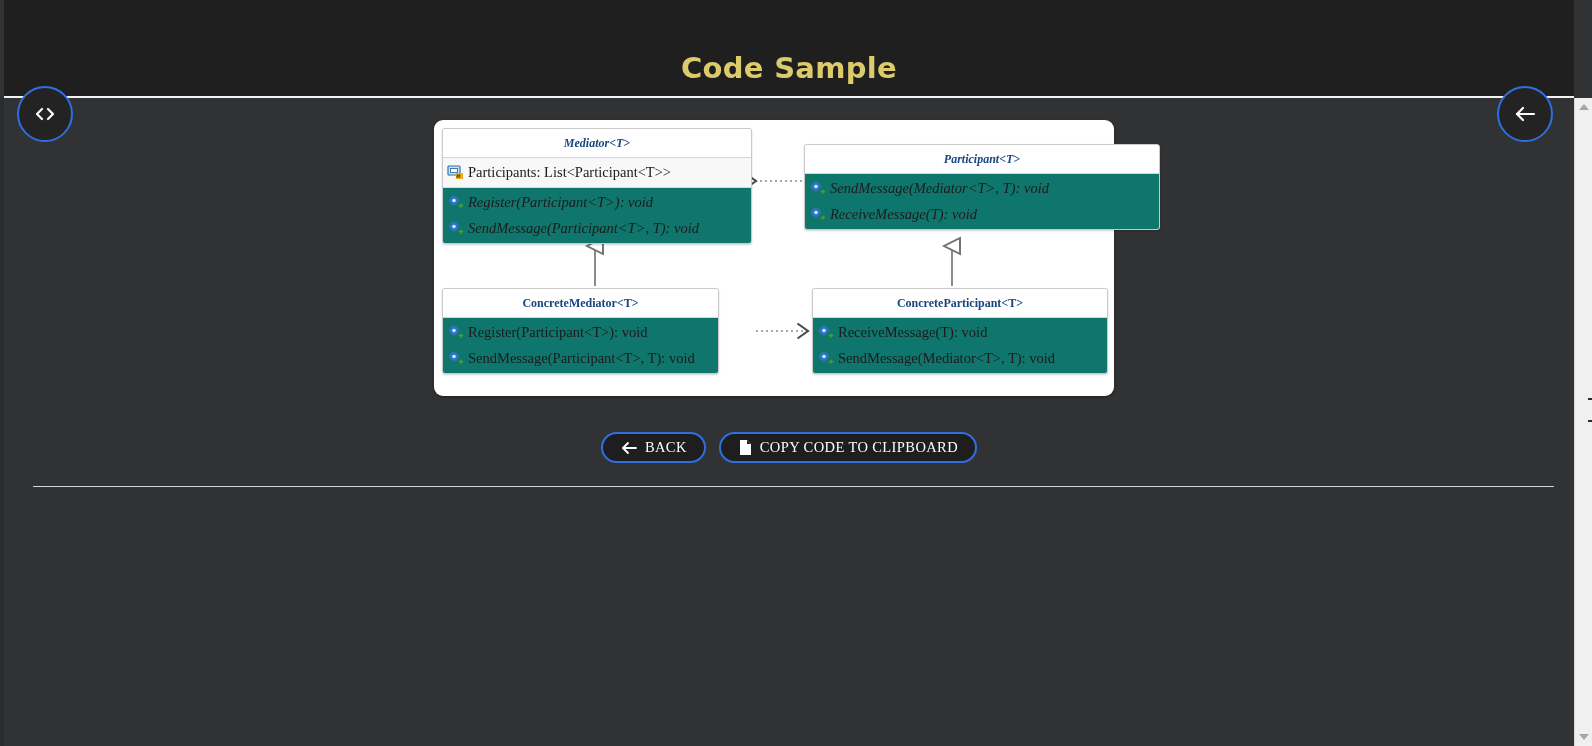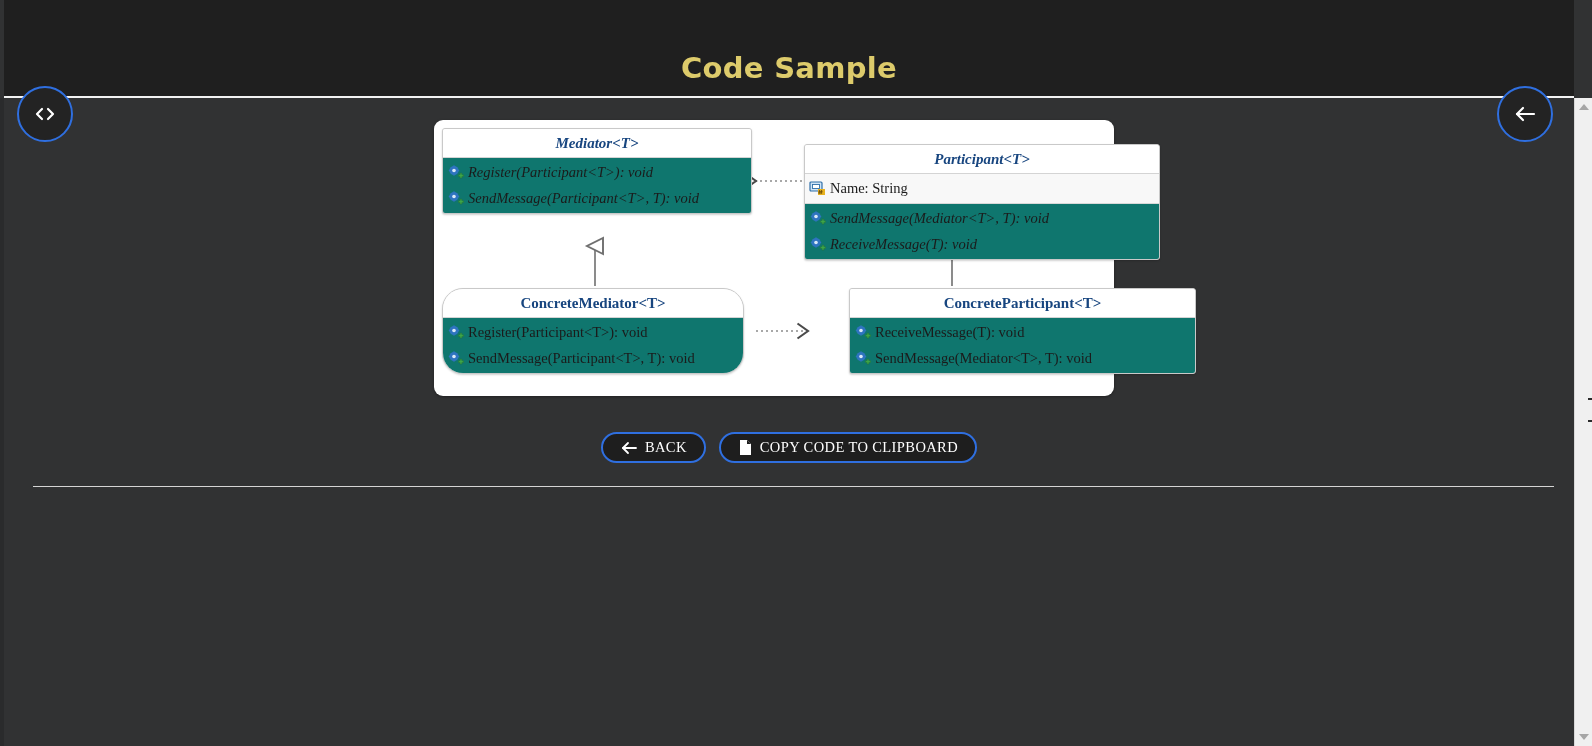--- a/index.html
+++ b/index.html
@@ -97,21 +97,21 @@
     border-radius: 3px;
     box-shadow: 0 1px 2px rgba(0,0,0,.18);
     overflow: hidden;
     z-index: 4;
   }
   .uml-title {
     height: 29px;
     background: #ffffff;
     border-bottom: 1px solid #d4d4d4;
     display: flex; align-items: center; justify-content: center;
-    font-size: 15px;
+    font-size: 12px;
     font-weight: bold;
     color: #17457f;
     font-family: "Liberation Serif", serif;
     white-space: nowrap;
   }
   .uml-title.abstract { font-style: italic; }
   .uml-section { padding: 1px 0 2px 0; }
   .uml-section.fields { background:#f8f8f8; border-bottom:1px solid #d9d9d9; }
   .uml-section.methods { background:#0f766e; }
   .uml-row {
@@ -123,22 +123,22 @@
     color: #1b1b1b;
     font-family: "Liberation Serif", serif;
     white-space: nowrap;
   }
   .uml-row.italic { font-style: italic; }
   .uml-row .ic { flex: 0 0 auto; width: 18px; height: 16px; margin-right: 3px; }
 
   
   #box-mediator            { left: 8px;   top: 8px;   width: 310px; }
   #box-participant         { left: 370px; top: 24px;   width: 356px; }
-  #box-concrete-mediator   { left: 8px;   top: 168px; width: 302px; border-radius: 21px; }
-  #box-concrete-participant{ left: 378px; top: 168px; width: 347px; margin-left: 37px; }
+  #box-concrete-mediator   { left: 8px;   top: 168px; width: 277px; }
+  #box-concrete-participant{ left: 378px; top: 168px; width: 296px; }
 
   
   .connectors {
     position: absolute;
     left: 0; top: 0;
     width: 680px; height: 276px;
     z-index: 2;
     pointer-events: none;
   }
 
@@ -268,61 +268,61 @@
 
           <line x1="161" y1="166" x2="161" y2="126" stroke="#6f6f6f" stroke-width="1.6" marker-end="url(#hollowTri)"></line>
 
           <line x1="518" y1="166" x2="518" y2="126" stroke="#6f6f6f" stroke-width="1.6" marker-end="url(#hollowTri)"></line>
 
           <line x1="322" y1="211" x2="374" y2="211" stroke="#8c8c8c" stroke-width="1.5" stroke-dasharray="2,3" marker-end="url(#openArrowR)"></line>
         </svg>
 
         <div class="uml-box" id="box-mediator">
           <div class="uml-title abstract">Mediator&lt;T&gt;</div>
-          <div class="uml-section methods">
-            <div class="uml-row italic">
-              <span class="ic">
-                <svg width="18" height="16" viewBox="0 0 18 16">
-                  <circle cx="7" cy="6.5" r="4.6" fill="#2f74c0"></circle>
-                  <circle cx="7" cy="6.5" r="1.8" fill="#d8e8f7"></circle>
-                  <path d="M7,1 l1.3,1.6 -2.6,0 z M7,12 l1.3,-1.6 -2.6,0 z M1.5,6.5 l1.6,-1.3 0,2.6 z M12.5,6.5 l-1.6,-1.3 0,2.6 z" fill="#2f74c0"></path>
-                  <path d="M11,10 h2.2 v-2.2 h2.4 v2.2 h2.2 v2.4 h-2.2 v2.2 h-2.4 v-2.2 h-2.2 z" fill="#3fa84a" stroke="#2a7733" stroke-width="0.7" transform="scale(0.72) translate(5,5)"></path>
-                </svg>
-              </span>
-              <span>Register(Participant&lt;T&gt;): void</span>
-            </div>
-            <div class="uml-row italic">
-              <span class="ic">
-                <svg width="18" height="16" viewBox="0 0 18 16">
-                  <circle cx="7" cy="6.5" r="4.6" fill="#2f74c0"></circle>
-                  <circle cx="7" cy="6.5" r="1.8" fill="#d8e8f7"></circle>
-                  <path d="M7,1 l1.3,1.6 -2.6,0 z M7,12 l1.3,-1.6 -2.6,0 z M1.5,6.5 l1.6,-1.3 0,2.6 z M12.5,6.5 l-1.6,-1.3 0,2.6 z" fill="#2f74c0"></path>
-                  <path d="M11,10 h2.2 v-2.2 h2.4 v2.2 h2.2 v2.4 h-2.2 v2.2 h-2.4 v-2.2 h-2.2 z" fill="#3fa84a" stroke="#2a7733" stroke-width="0.7" transform="scale(0.72) translate(5,5)"></path>
-                </svg>
-              </span>
-              <span>SendMessage(Participant&lt;T&gt;, T): void</span>
-            </div>
-          </div>
-        </div>
-
-        <div class="uml-box" id="box-participant">
-          <div class="uml-title abstract">Participant&lt;T&gt;</div>
           <div class="uml-section fields">
             <div class="uml-row">
               <span class="ic">
                 <svg width="18" height="16" viewBox="0 0 18 16">
                   <rect x="1" y="2" width="12" height="9" rx="1" fill="#cfe4f7" stroke="#2f6fa8" stroke-width="1.2"></rect>
                   <rect x="3.5" y="4.5" width="7" height="4" fill="#ffffff" stroke="#2f6fa8" stroke-width="0.9"></rect>
                   <path d="M9,9 h7 v6 h-7 z" fill="#e8b21f"></path>
                   <path d="M10.6,10 l-.5,4 M12.6,10 l-.5,4 M9.6,11.4 h4 M9.3,12.8 h4" stroke="#6b4b05" stroke-width="0.8"></path>
                 </svg>
               </span>
-              <span>Name: String</span>
+              <span>Participants: List&lt;Participant&lt;T&gt;&gt;</span>
             </div>
           </div>
+          <div class="uml-section methods">
+            <div class="uml-row italic">
+              <span class="ic">
+                <svg width="18" height="16" viewBox="0 0 18 16">
+                  <circle cx="7" cy="6.5" r="4.6" fill="#2f74c0"></circle>
+                  <circle cx="7" cy="6.5" r="1.8" fill="#d8e8f7"></circle>
+                  <path d="M7,1 l1.3,1.6 -2.6,0 z M7,12 l1.3,-1.6 -2.6,0 z M1.5,6.5 l1.6,-1.3 0,2.6 z M12.5,6.5 l-1.6,-1.3 0,2.6 z" fill="#2f74c0"></path>
+                  <path d="M11,10 h2.2 v-2.2 h2.4 v2.2 h2.2 v2.4 h-2.2 v2.2 h-2.4 v-2.2 h-2.2 z" fill="#3fa84a" stroke="#2a7733" stroke-width="0.7" transform="scale(0.72) translate(5,5)"></path>
+                </svg>
+              </span>
+              <span>Register(Participant&lt;T&gt;): void</span>
+            </div>
+            <div class="uml-row italic">
+              <span class="ic">
+                <svg width="18" height="16" viewBox="0 0 18 16">
+                  <circle cx="7" cy="6.5" r="4.6" fill="#2f74c0"></circle>
+                  <circle cx="7" cy="6.5" r="1.8" fill="#d8e8f7"></circle>
+                  <path d="M7,1 l1.3,1.6 -2.6,0 z M7,12 l1.3,-1.6 -2.6,0 z M1.5,6.5 l1.6,-1.3 0,2.6 z M12.5,6.5 l-1.6,-1.3 0,2.6 z" fill="#2f74c0"></path>
+                  <path d="M11,10 h2.2 v-2.2 h2.4 v2.2 h2.2 v2.4 h-2.2 v2.2 h-2.4 v-2.2 h-2.2 z" fill="#3fa84a" stroke="#2a7733" stroke-width="0.7" transform="scale(0.72) translate(5,5)"></path>
+                </svg>
+              </span>
+              <span>SendMessage(Participant&lt;T&gt;, T): void</span>
+            </div>
+          </div>
+        </div>
+
+        <div class="uml-box" id="box-participant">
+          <div class="uml-title abstract">Participant&lt;T&gt;</div>
           <div class="uml-section methods">
             <div class="uml-row italic">
               <span class="ic">
                 <svg width="18" height="16" viewBox="0 0 18 16">
                   <circle cx="7" cy="6.5" r="4.6" fill="#2f74c0"></circle>
                   <circle cx="7" cy="6.5" r="1.8" fill="#d8e8f7"></circle>
                   <path d="M7,1 l1.3,1.6 -2.6,0 z M7,12 l1.3,-1.6 -2.6,0 z M1.5,6.5 l1.6,-1.3 0,2.6 z M12.5,6.5 l-1.6,-1.3 0,2.6 z" fill="#2f74c0"></path>
                   <path d="M11,10 h2.2 v-2.2 h2.4 v2.2 h2.2 v2.4 h-2.2 v2.2 h-2.4 v-2.2 h-2.2 z" fill="#3fa84a" stroke="#2a7733" stroke-width="0.7" transform="scale(0.72) translate(5,5)"></path>
                 </svg>
               </span>

